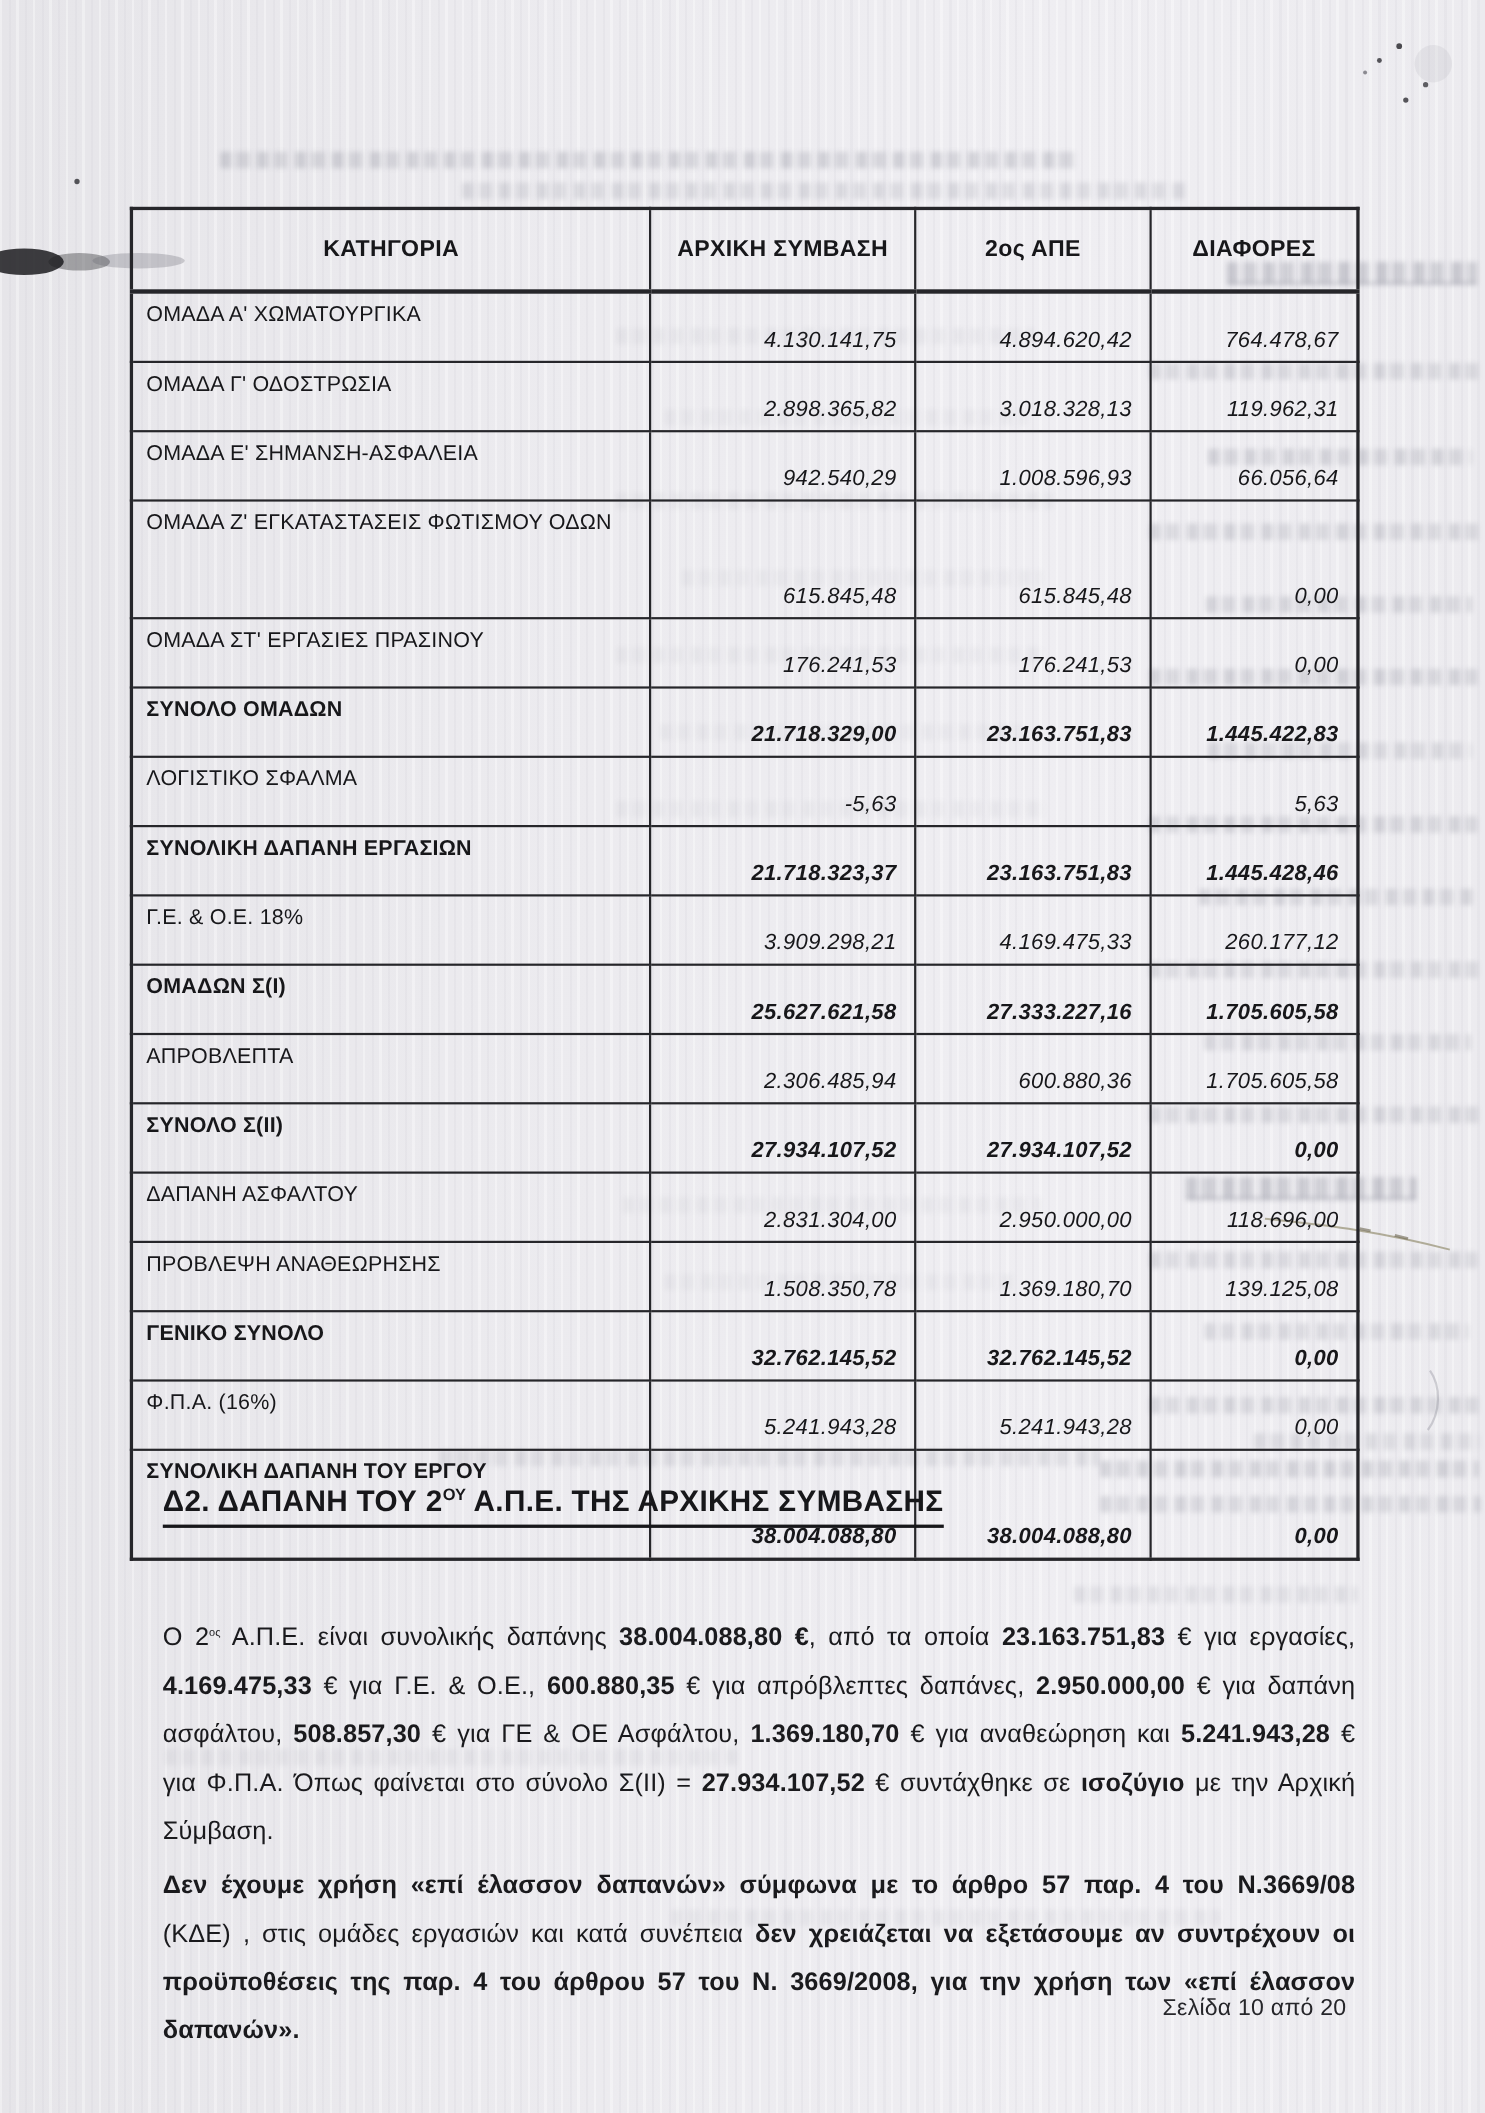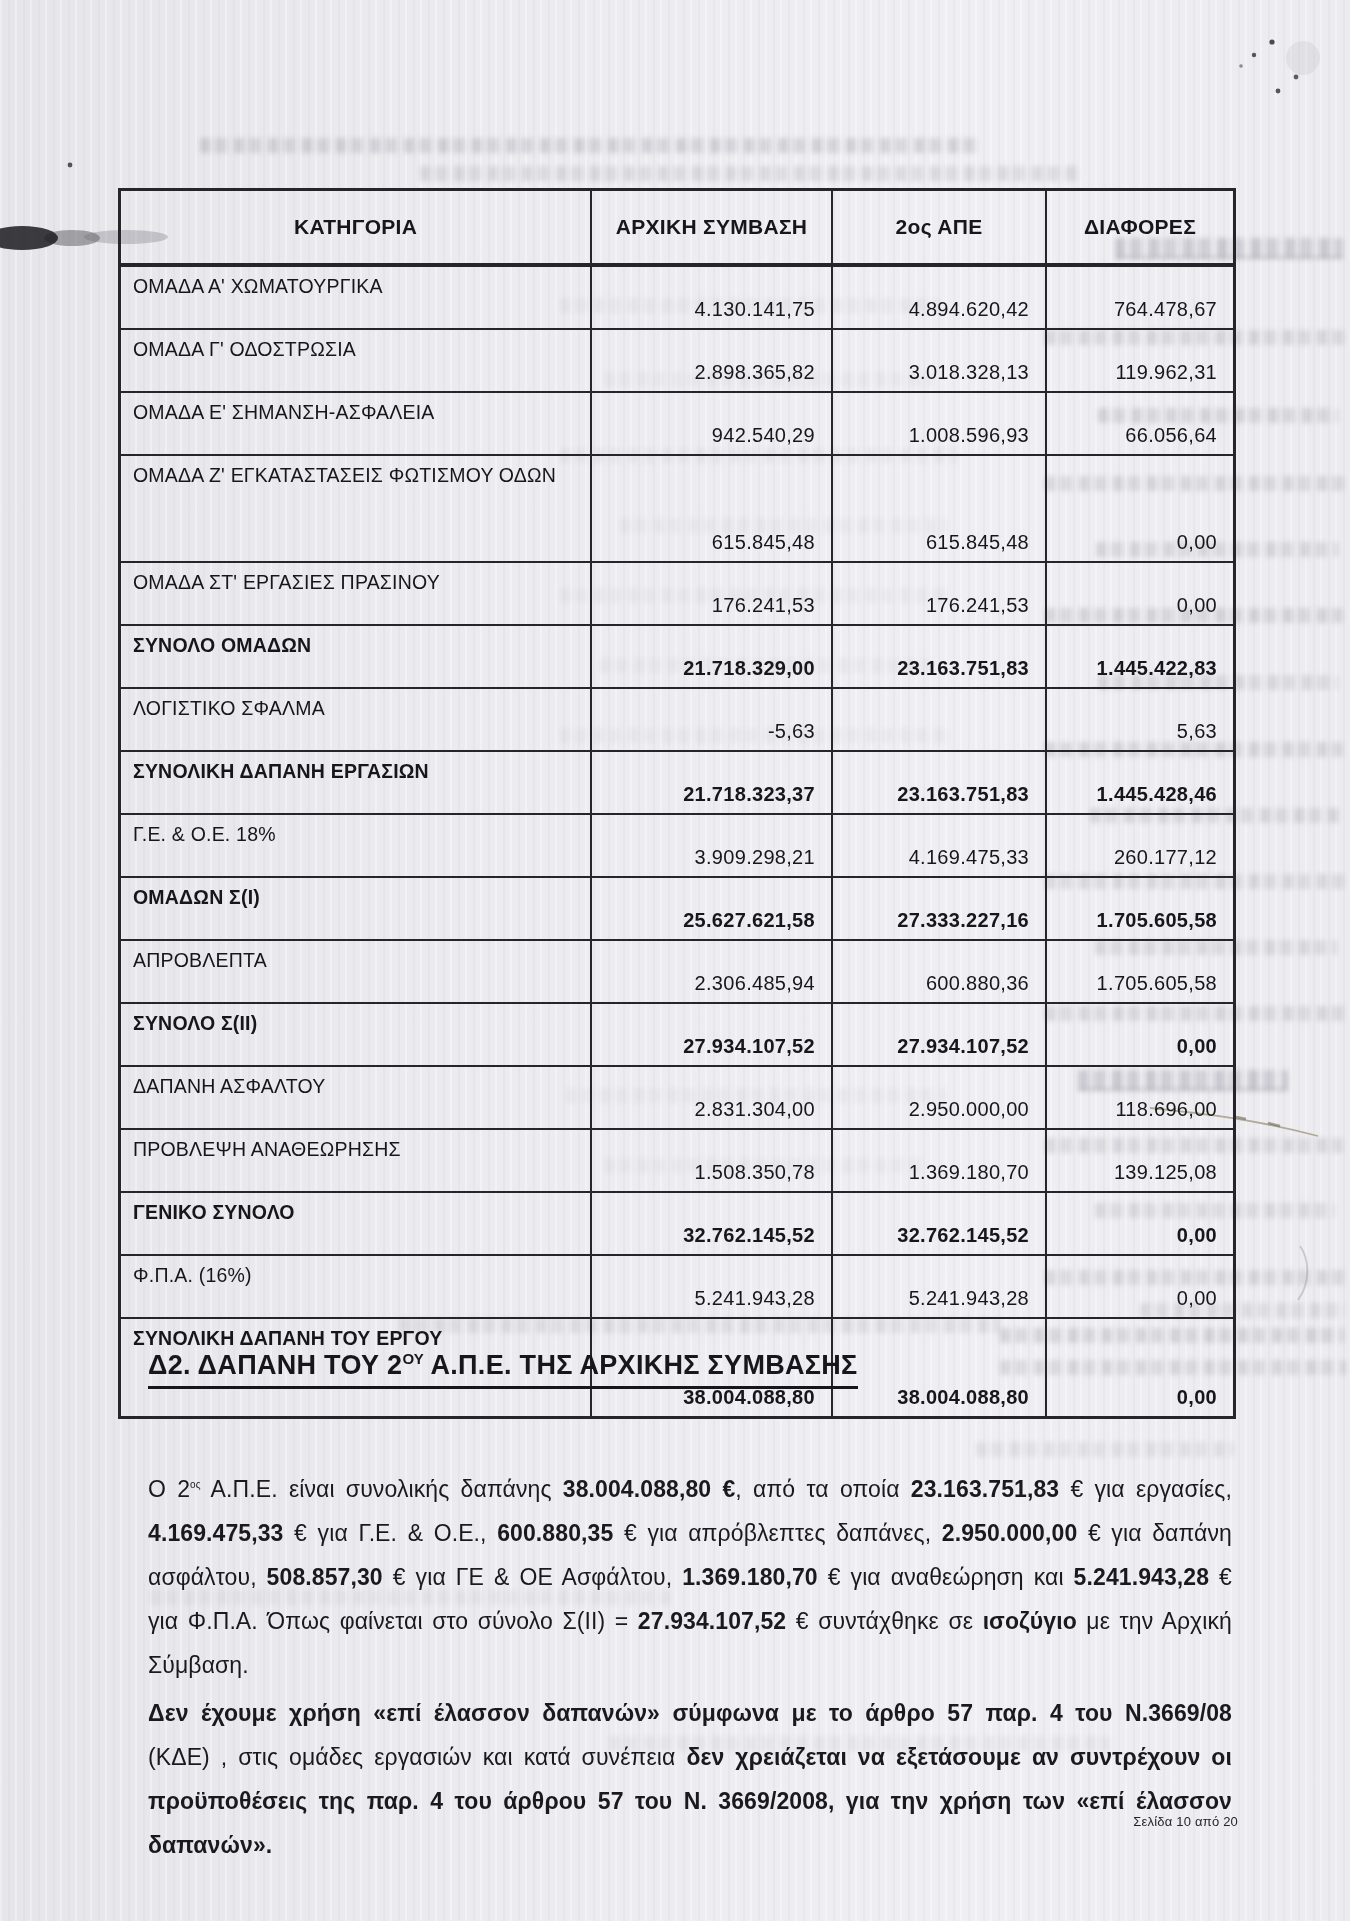--- a/index.html
+++ b/index.html
@@ -41,20 +41,21 @@
   }
   table.cost td{border:2px solid #26262a;height:48px;}
   td.cell-label{
     vertical-align:top;text-align:left;
     padding:7px 10px 6px 12px;line-height:1.25;letter-spacing:.2px;
   }
   td.cell-num{
     vertical-align:bottom;text-align:right;
     padding:4px 16px 7px 6px;font-size:20px;letter-spacing:.3px;
     white-space:nowrap;
+    font-style:italic;
   }
   tr.sum-row td{font-weight:bold;}
   tr.row-tall td{height:92px;}
   tr.row-xl td{height:84px;}
   
   .sec-heading{
     position:absolute;left:148px;top:1350px;
     font-size:27px;font-weight:bold;letter-spacing:.3px;white-space:nowrap;
   }
   .sec-heading .hl{border-bottom:3.5px solid #17171a;padding-bottom:5px;display:inline-block;}
@@ -62,22 +63,22 @@
   .para{
     position:absolute;left:148px;width:1084px;
     font-size:23px;line-height:44px;text-align:justify;
     letter-spacing:.1px;word-spacing:1px;color:#1a1a1d;
   }
   .para .b{font-weight:bold;}
   .para sup{font-size:10px;vertical-align:super;}
   #para1{top:1440px;}
   #para2{top:1668px;}
   .page-footer{
-    position:absolute;top:1814px;right:112px;
-    font-size:13px;color:#26262a;letter-spacing:.2px;
+    position:absolute;top:1814px;right:126px;
+    font-size:21px;color:#26262a;letter-spacing:.2px;
   }
 </style>
 </head>
 <body>
 
 <div class="page">
 
   <div id="ghosts">
       <span class="ghost" style="left: 200px; top: 138px; width: 780px; opacity: 0.4;"></span>
       <span class="ghost" style="left: 420px; top: 166px; width: 660px; opacity: 0.3;"></span>

